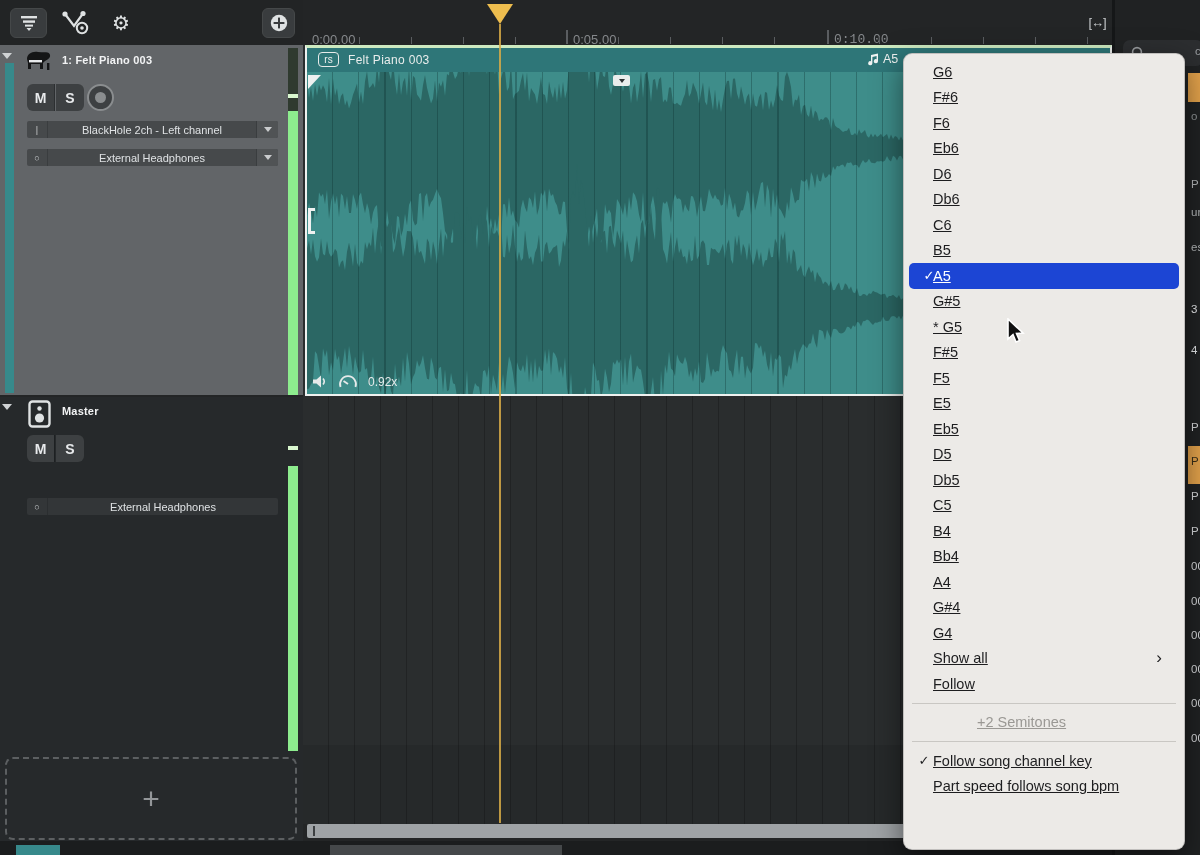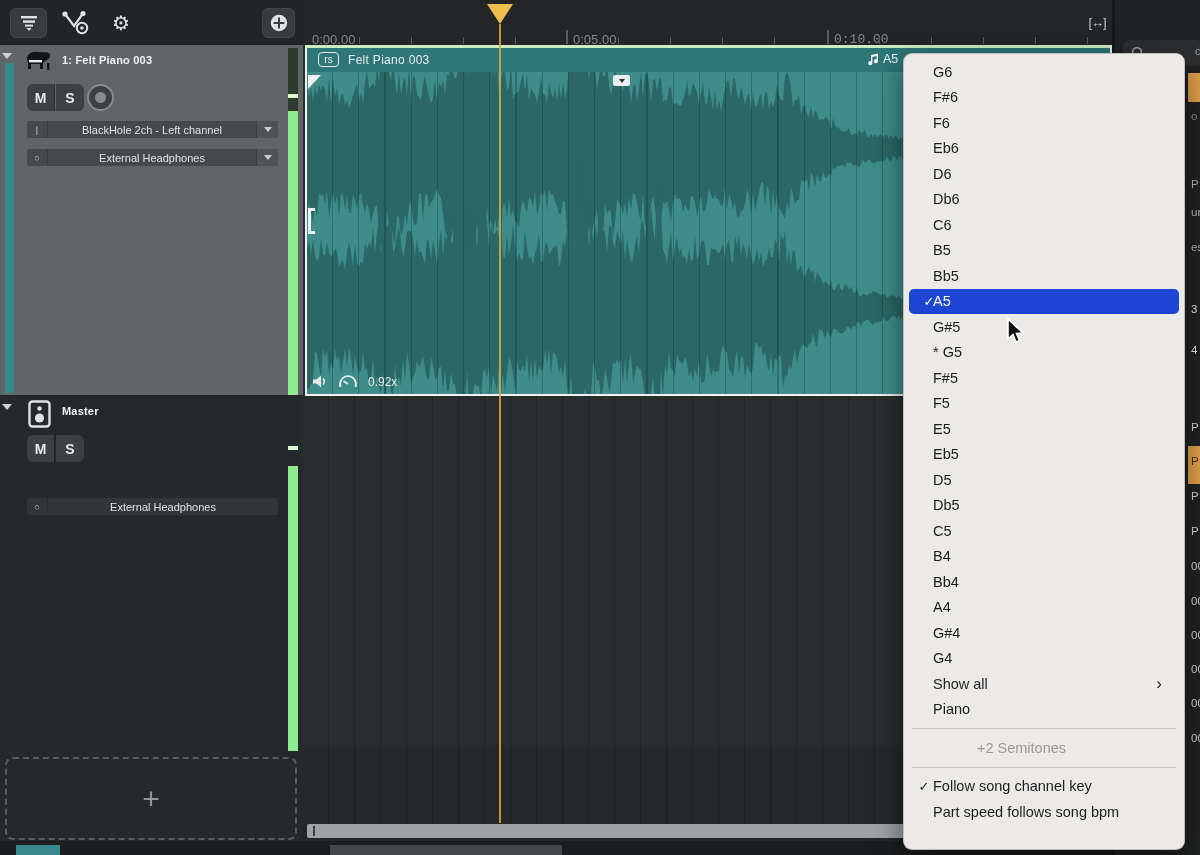--- a/index.html
+++ b/index.html
@@ -67,21 +67,21 @@
   .frag{position:absolute;left:76px;font-size:11.5px;white-space:nowrap;}
   .orange-block{position:absolute;left:73px;width:15px;background:#e3a24b;}
 
   
   #zoomfit{left:1082px;top:11px;width:30px;height:22px;color:#c6c9cb;font-size:13px;display:flex;align-items:center;justify-content:center;letter-spacing:-1px;}
 
   
   #menu{left:903px;top:53px;width:282px;height:797px;background:#eceae7;border-radius:9px;border:1px solid rgba(0,0,0,.18);box-shadow:0 10px 30px rgba(0,0,0,.5);overflow:hidden;padding-top:5px;}
   .mi{position:relative;height:25.5px;display:flex;align-items:center;color:#1d1d1f;font-size:14.5px;}
   .mi .check{position:absolute;left:12px;width:16px;text-align:center;font-size:13px;}
-  .mi .lbl{margin-left:29px;}
+  .mi .lbl{margin-left:29px;text-decoration:underline;}
   .mi.sel{background:#1c45d4;border-radius:5px;margin:0 5px;color:#fff;}
   .mi.sel .lbl{margin-left:24px;}
   .mi .subchev{position:absolute;right:22px;font-size:17px;color:#1d1d1f;}
   .msep{height:1px;background:#c9c7c3;margin:6px 8px;}
   .mi.dis{color:#9a9894;margin-left:44px;}
 
   svg{display:block;}
 </style>
 </head>
 <body>
@@ -290,23 +290,20 @@
       </div>
       <div class="mi">
         <span class="lbl">Db6</span>
       </div>
       <div class="mi">
         <span class="lbl">C6</span>
       </div>
       <div class="mi">
         <span class="lbl">B5</span>
       </div>
-      <div class="mi">
-        <span class="lbl">Bb5</span>
-      </div>
       <div class="mi sel">
         <span class="check">✓</span>
         <span class="lbl">A5</span>
       </div>
       <div class="mi">
         <span class="lbl">G#5</span>
       </div>
       <div class="mi">
         <span class="lbl">* G5</span>
       </div>
@@ -344,21 +341,21 @@
         <span class="lbl">G#4</span>
       </div>
       <div class="mi">
         <span class="lbl">G4</span>
       </div>
       <div class="mi">
         <span class="lbl">Show all</span>
         <span class="subchev">›</span>
       </div>
       <div class="mi">
-        <span class="lbl">Piano</span>
+        <span class="lbl">Follow</span>
       </div>
       <div class="msep"></div>
       <div class="mi dis">
         <span class="lbl">+2 Semitones</span>
       </div>
       <div class="msep"></div>
       <div class="mi">
         <span class="check">✓</span>
         <span class="lbl">Follow song channel key</span>
       </div>

